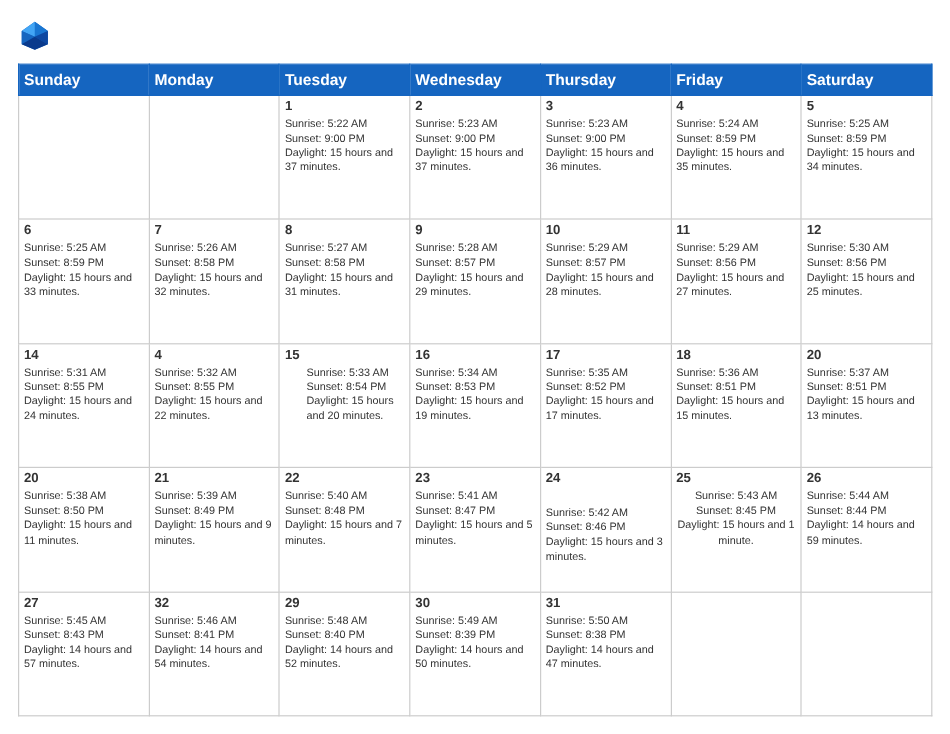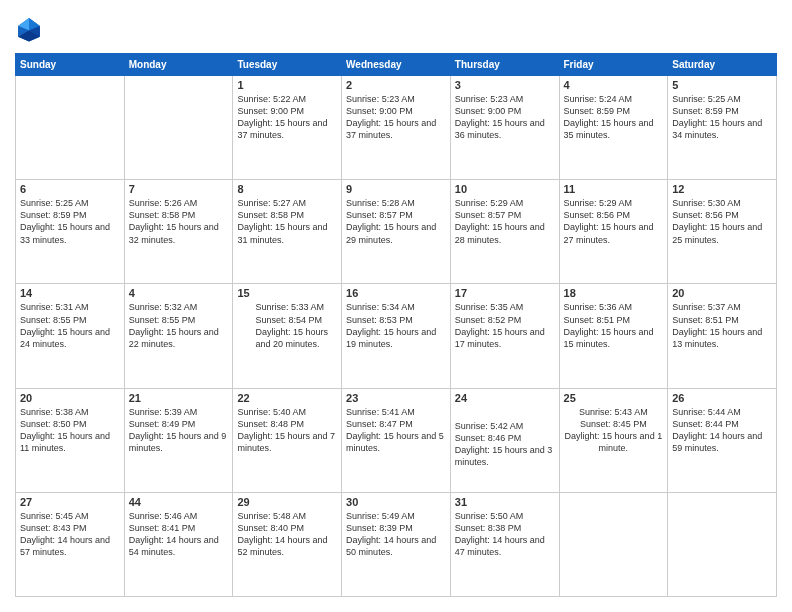--- a/index.html
+++ b/index.html
@@ -55,21 +55,21 @@
     .calendar {
       flex: 1;
       border: 1px solid #ccc;
       border-collapse: collapse;
       width: 100%;
       table-layout: fixed;
     }
     .calendar th {
       background: #1565c0;
       color: #fff;
-      font-size: 10px;
+      font-size: 13px;
       font-weight: bold;
       padding: 5px 4px;
       text-align: left;
       border: 1px solid #1565c0;
     }
     .calendar td {
       border: 1px solid #ccc;
       vertical-align: top;
       padding: 3px 4px;
       font-size: 9.5px;
@@ -296,21 +296,21 @@
           </td>
         </tr>
         <tr>
           <td>
             <span class="day-number">27</span>
             <div class="cell-text" style="white-space: pre-wrap;">Sunrise: 5:45 AM
 Sunset: 8:43 PM
 Daylight: 14 hours and 57 minutes.</div>
           </td>
           <td>
-            <span class="day-number">44</span>
+            <span class="day-number">32</span>
             <div class="cell-text" style="white-space: pre-wrap;">Sunrise: 5:46 AM
 Sunset: 8:41 PM
 Daylight: 14 hours and 54 minutes.</div>
           </td>
           <td>
             <span class="day-number">29</span>
             <div class="cell-text" style="white-space: pre-wrap;">Sunrise: 5:48 AM
 Sunset: 8:40 PM
 Daylight: 14 hours and 52 minutes.</div>
           </td>

